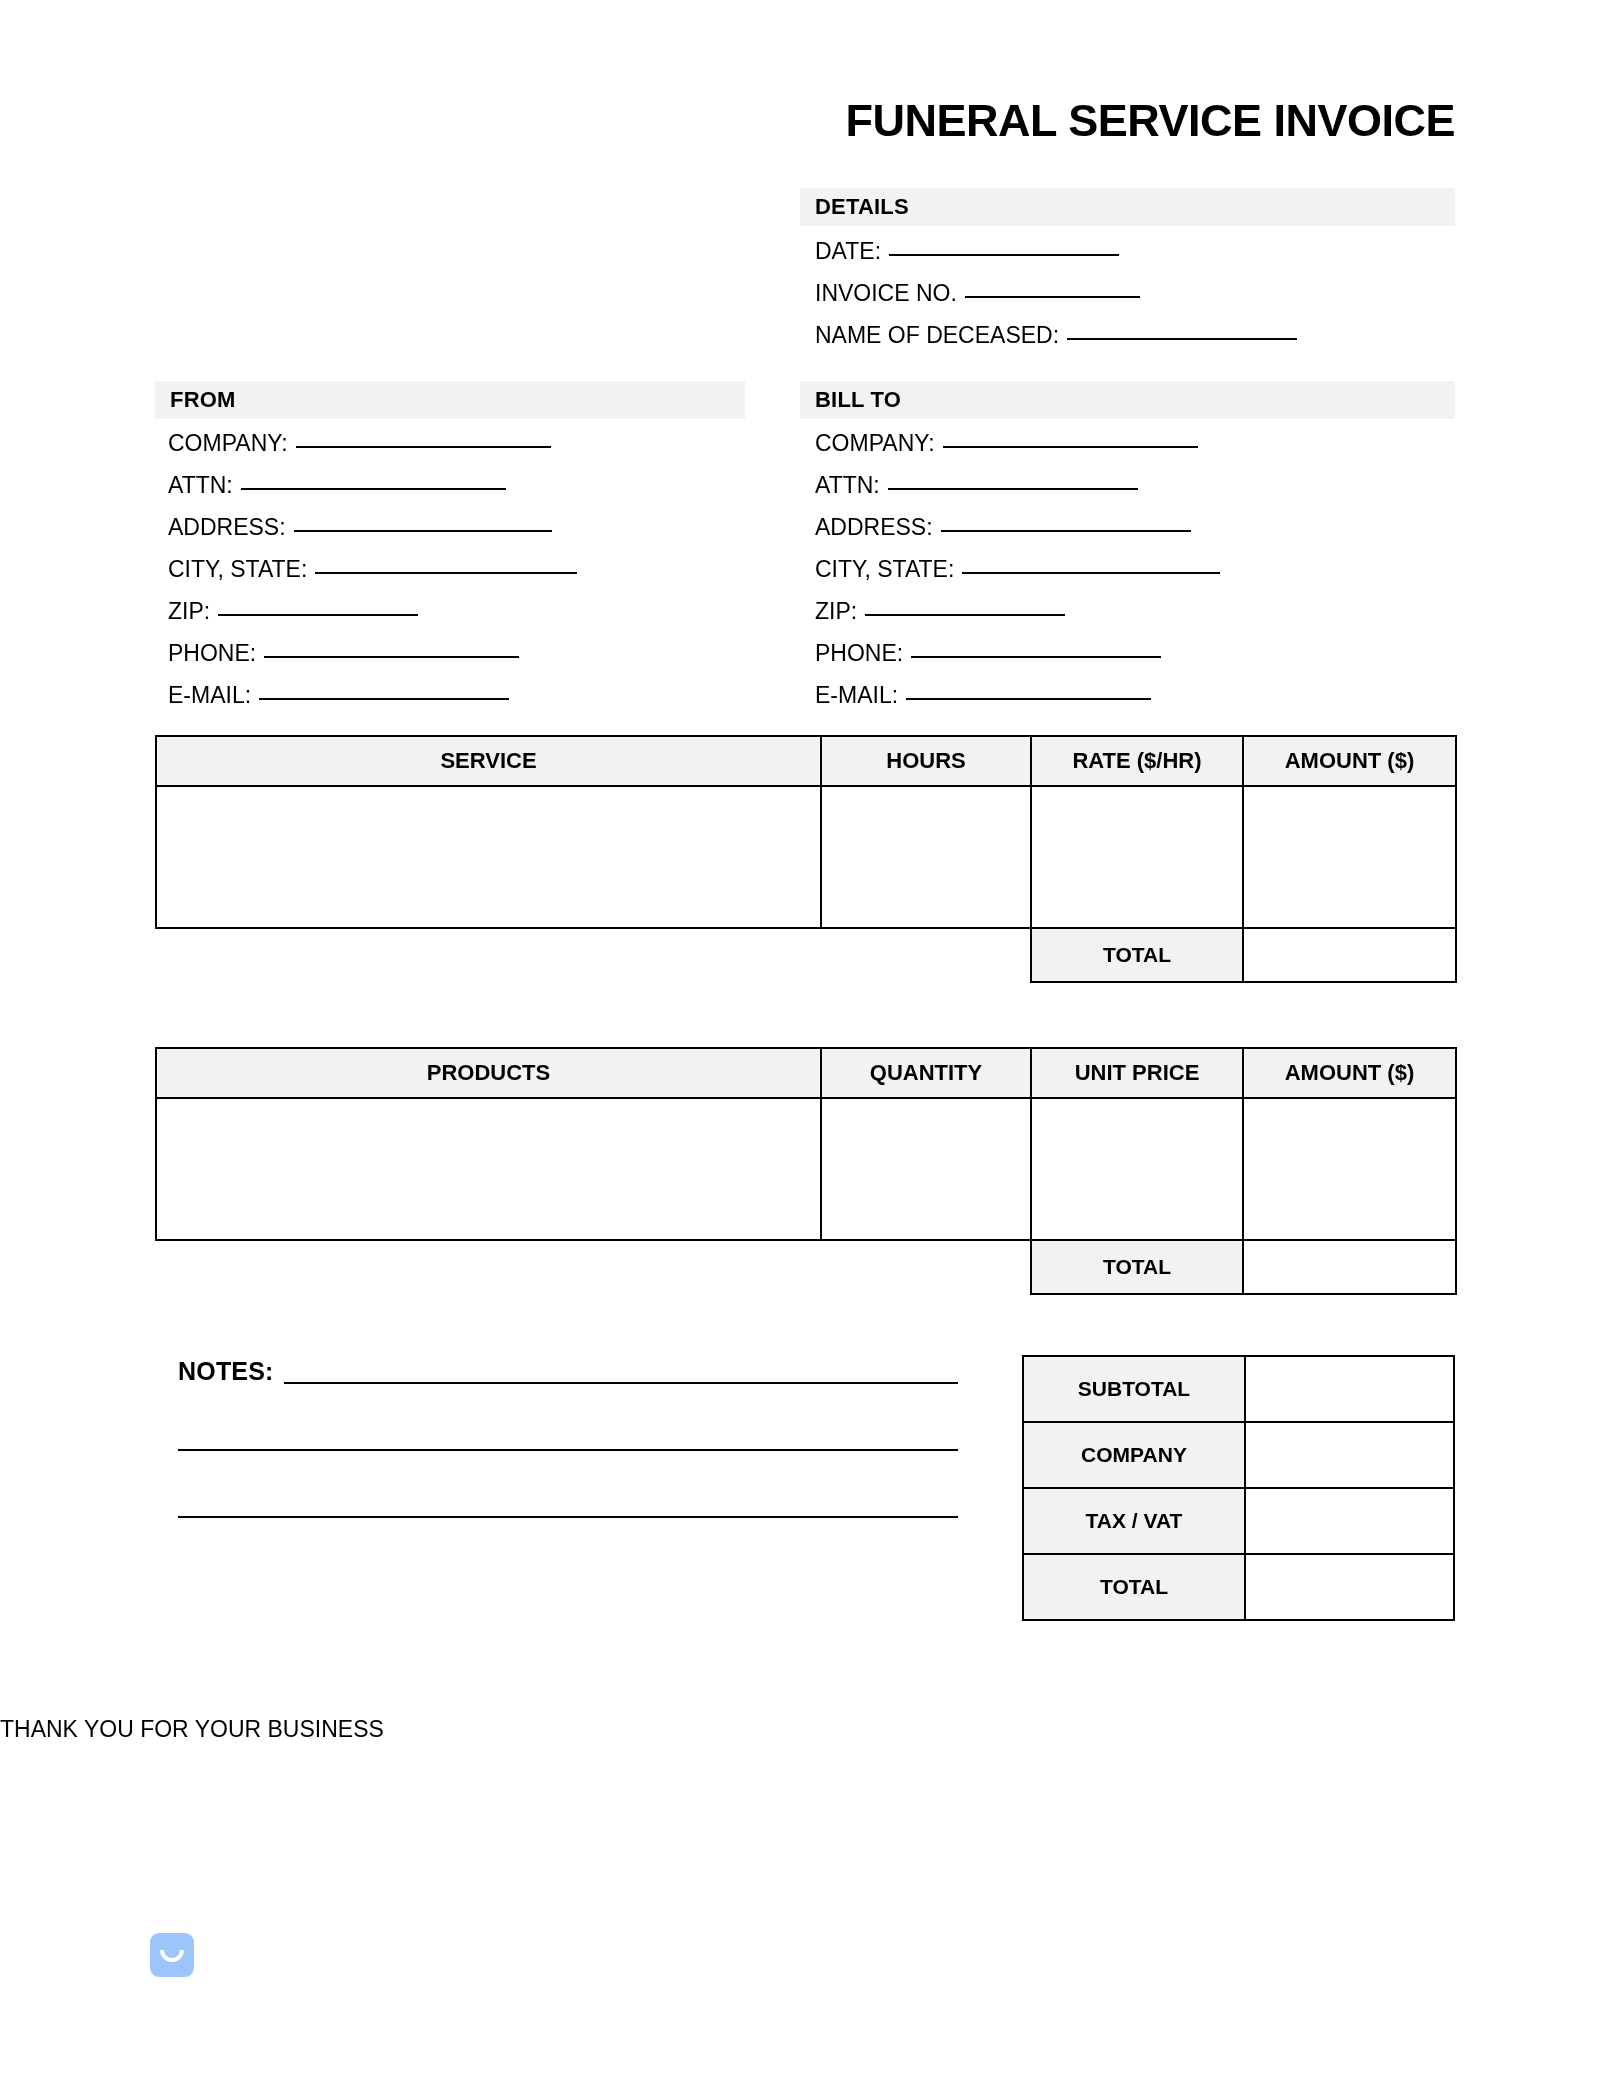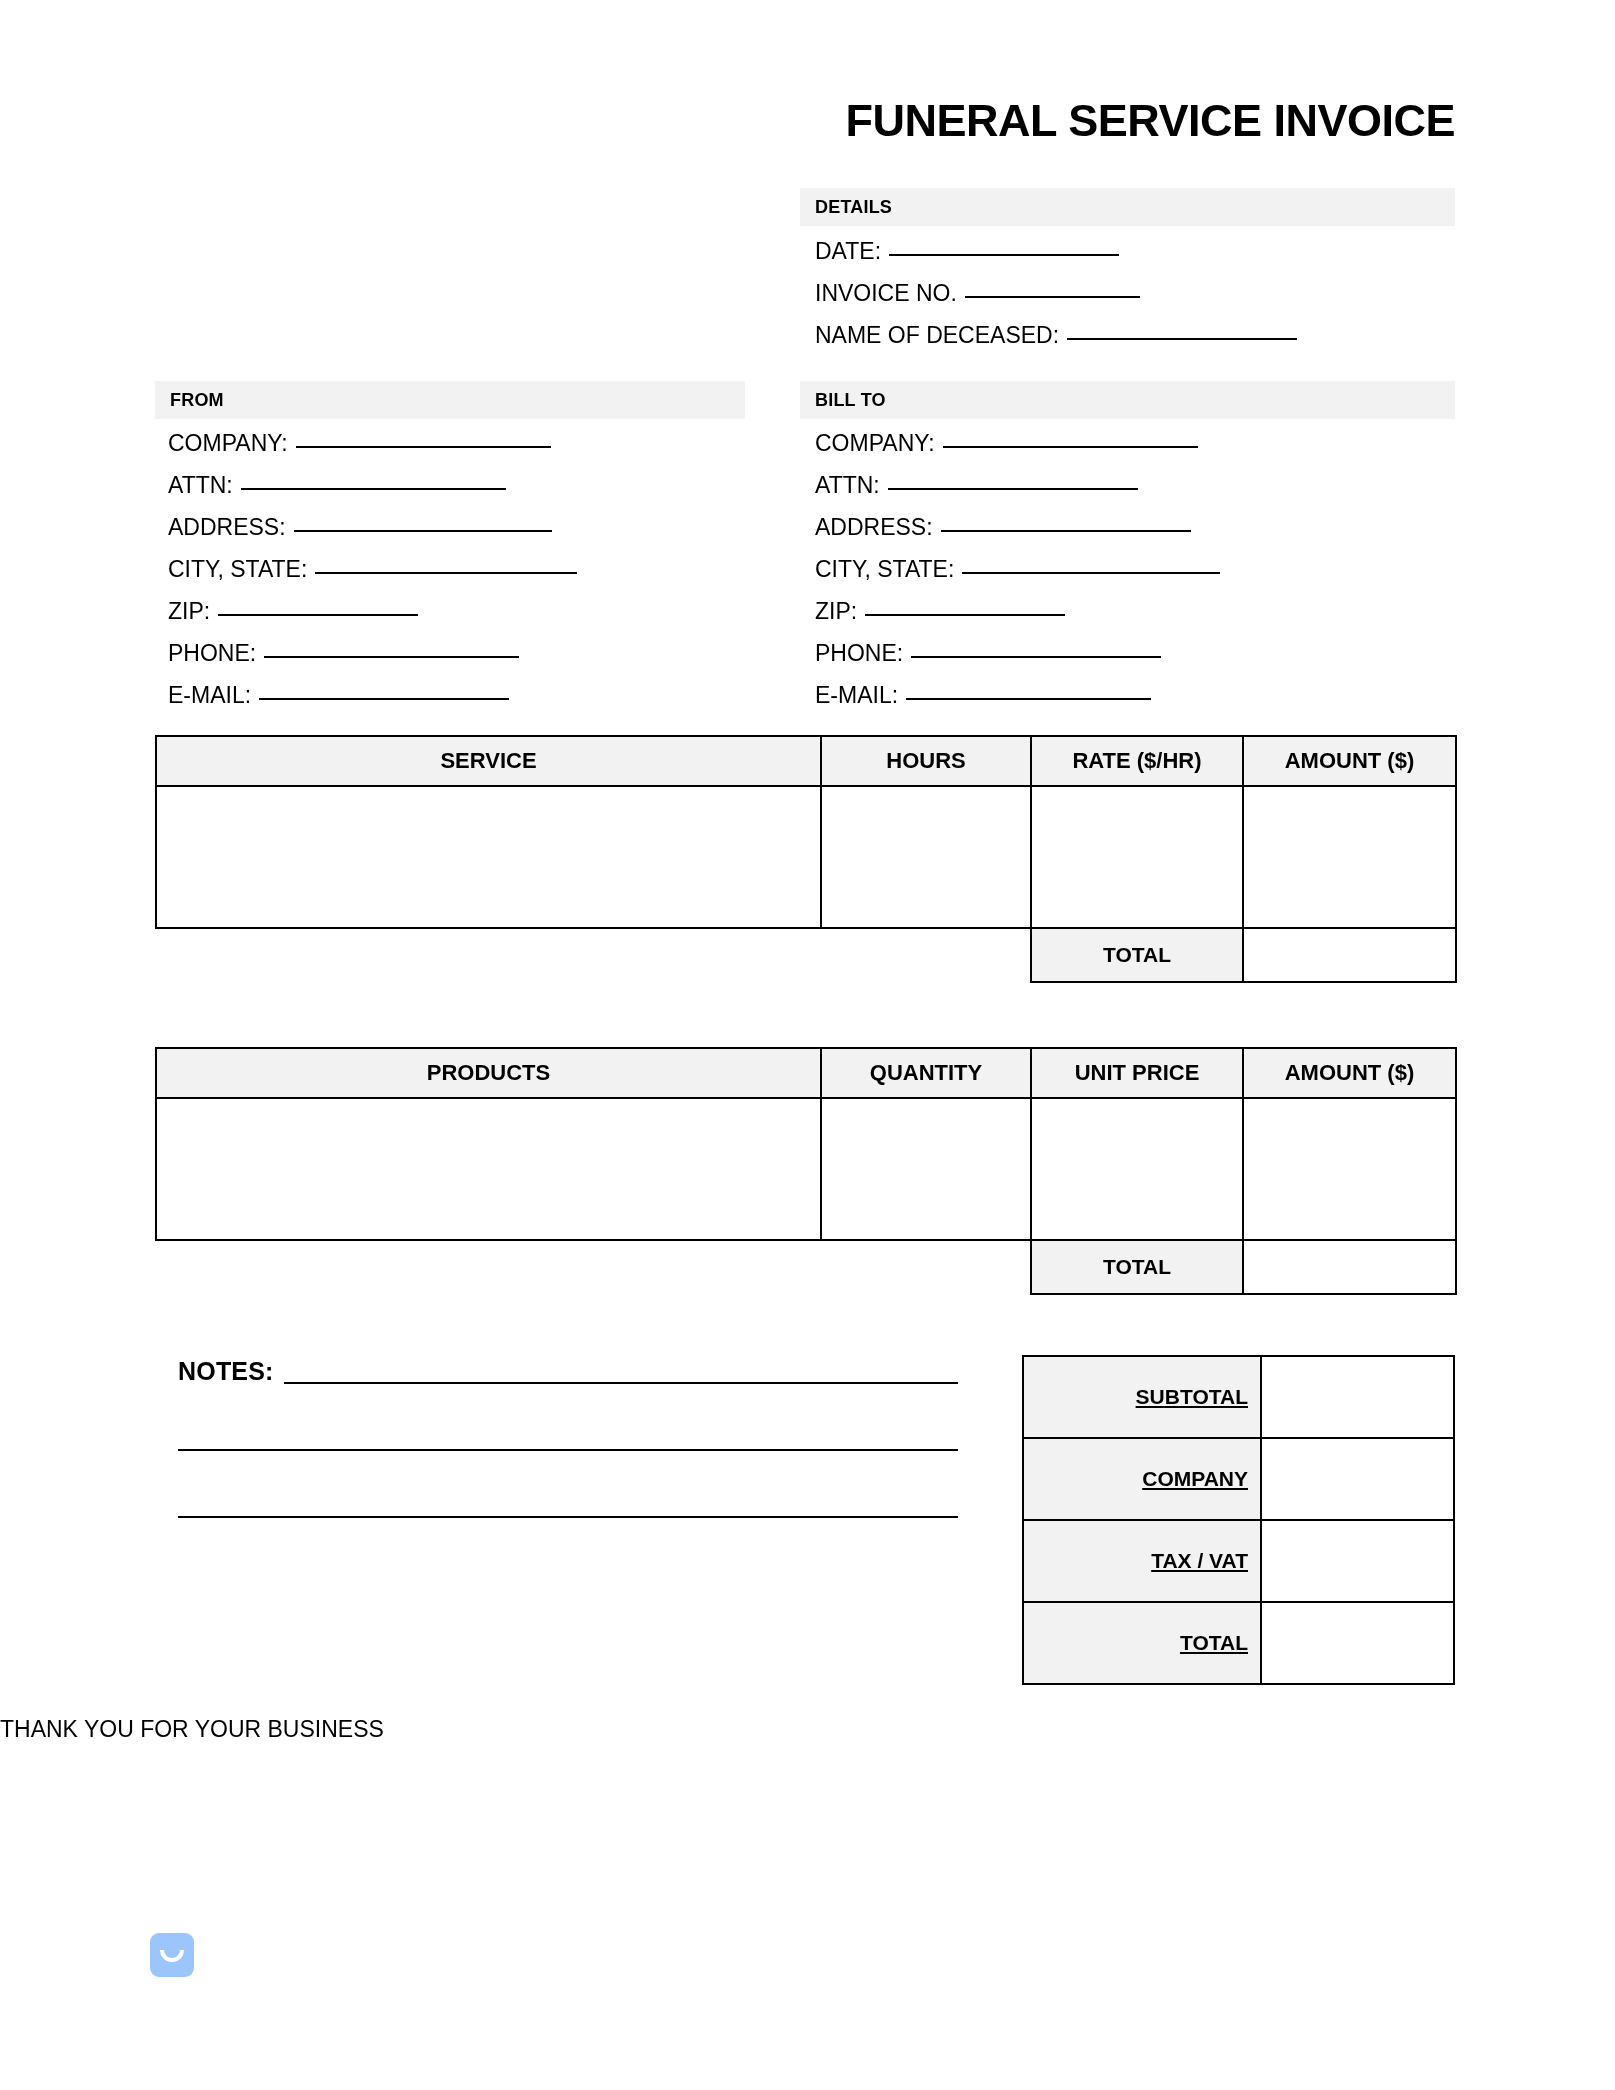--- a/index.html
+++ b/index.html
@@ -38,21 +38,21 @@
   .bar {
     position: absolute;
     background: #f2f2f2;
     height: 38px;
     display: flex;
     align-items: center;
     box-sizing: border-box;
     padding-left: 15px;
   }
   .bar-label {
-    font-size: 18px;
+    font-size: 22px;
     font-weight: bold;
     letter-spacing: 0.2px;
   }
   #details-bar { left: 800px; top: 188px; width: 655px; }
   #from-bar    { left: 155px; top: 381px; width: 590px; }
   #billto-bar  { left: 800px; top: 381px; width: 655px; }
 
   
   .fields {
     position: absolute;
@@ -159,24 +159,23 @@
     top: 1355px;
     width: 433px;
     border-collapse: collapse;
     table-layout: fixed;
   }
   #summary-table td {
     border: 2.5px solid #000;
     height: 56px;
     font-size: 21px;
     font-weight: bold;
-    text-align: right;
+    text-align: center;
     vertical-align: middle;
-    padding: 12px;
-    text-decoration: underline;
+    padding: 4px;
   }
   #summary-table td.slabel { background: #f2f2f2; width: 212px; }
   #summary-table td.svalue { background: #ffffff; }
 
   
   #footer-note {
     position: absolute;
     left: 0;
     top: 1716px;
     width: 1615px;

